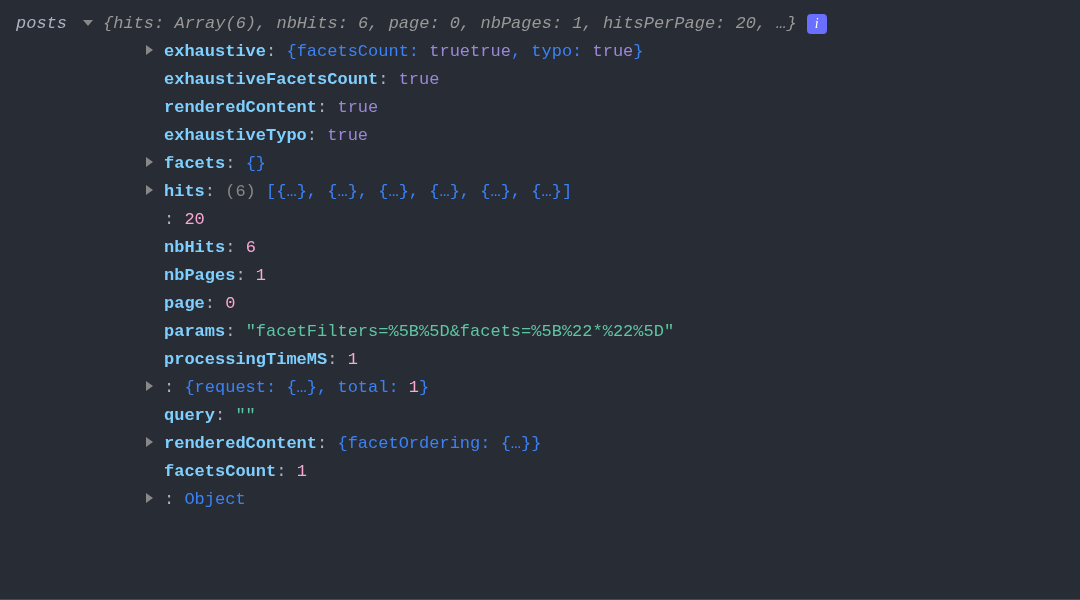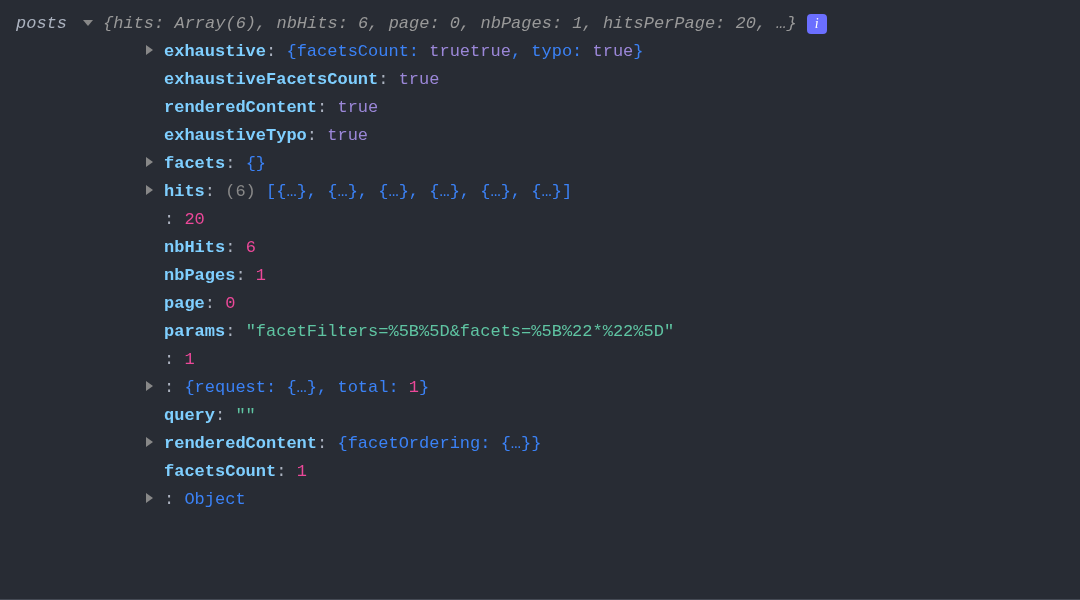--- a/index.html
+++ b/index.html
@@ -34,21 +34,21 @@
       border-top: 5px solid transparent;
       border-bottom: 5px solid transparent;
       margin-right: 11px;
       margin-top: 7px;
     }
     .tri-spacer { display:inline-block; width: 18px; }
     .key { color: #7fcfff; font-weight: 600; }
     .proto { color: #aaa; }
     .colon { color: #abb2bf; }
     .summary { font-style: italic; color: #999; }
-    .num { color: #ec4899; }
+    .num { color: #f9a8d4; }
     .bool { color: #9b87d8; }
     .str { color: #5fc4a2; }
     .obj { color: #3b82f6; }
     .count { color: #888; }
     .info {
       display:inline-flex;
       align-items:center;
       justify-content:center;
       background:#6b6fff;
       color:#fff;
@@ -76,19 +76,19 @@
     <div class="row indent1"><span class="tri-spacer"></span><span class="key">exhaustiveFacetsCount</span><span class="colon">: </span><span class="bool">true</span></div>
     <div class="row indent1"><span class="tri-spacer"></span><span class="key">renderedContent</span><span class="colon">: </span><span class="bool">true</span></div>
     <div class="row indent1"><span class="tri-spacer"></span><span class="key">exhaustiveTypo</span><span class="colon">: </span><span class="bool">true</span></div>
     <div class="row indent1"><span class="tri-right"></span><span class="key">facets</span><span class="colon">: </span><span class="obj">{}</span></div>
     <div class="row indent1"><span class="tri-right"></span><span class="key">hits</span><span class="colon">: </span><span class="count">(6) </span><span class="obj">[{…}, {…}, {…}, {…}, {…}, {…}]</span></div>
     <div class="row indent1"><span class="tri-spacer"></span><span class="colon">: </span><span class="num">20</span></div>
     <div class="row indent1"><span class="tri-spacer"></span><span class="key">nbHits</span><span class="colon">: </span><span class="num">6</span></div>
     <div class="row indent1"><span class="tri-spacer"></span><span class="key">nbPages</span><span class="colon">: </span><span class="num">1</span></div>
     <div class="row indent1"><span class="tri-spacer"></span><span class="key">page</span><span class="colon">: </span><span class="num">0</span></div>
     <div class="row indent1"><span class="tri-spacer"></span><span class="key">params</span><span class="colon">: </span><span class="str">"facetFilters=%5B%5D&amp;facets=%5B%22*%22%5D"</span></div>
-    <div class="row indent1"><span class="tri-spacer"></span><span class="colon">: </span><span class="num">1</span></div>
+    <div class="row indent1"><span class="tri-spacer"></span><span class="key">processingTimeMS</span><span class="colon">: </span><span class="num">1</span></div>
     <div class="row indent1"><span class="tri-right"></span><span class="colon">: </span><span class="obj">{request: {…}, total: </span><span class="num">1</span><span class="obj">}</span></div>
     <div class="row indent1"><span class="tri-spacer"></span><span class="key">query</span><span class="colon">: </span><span class="str">""</span></div>
     <div class="row indent1"><span class="tri-right"></span><span class="key">renderedContent</span><span class="colon">: </span><span class="obj">{facetOrdering: {…}}</span></div>
     <div class="row indent1"><span class="tri-spacer"></span><span class="key">facetsCount</span><span class="colon">: </span><span class="num">1</span></div>
     <div class="row indent1"><span class="tri-right"></span><span class="colon">: </span><span class="obj">Object</span></div>
   </div>
 
 </body></html>

